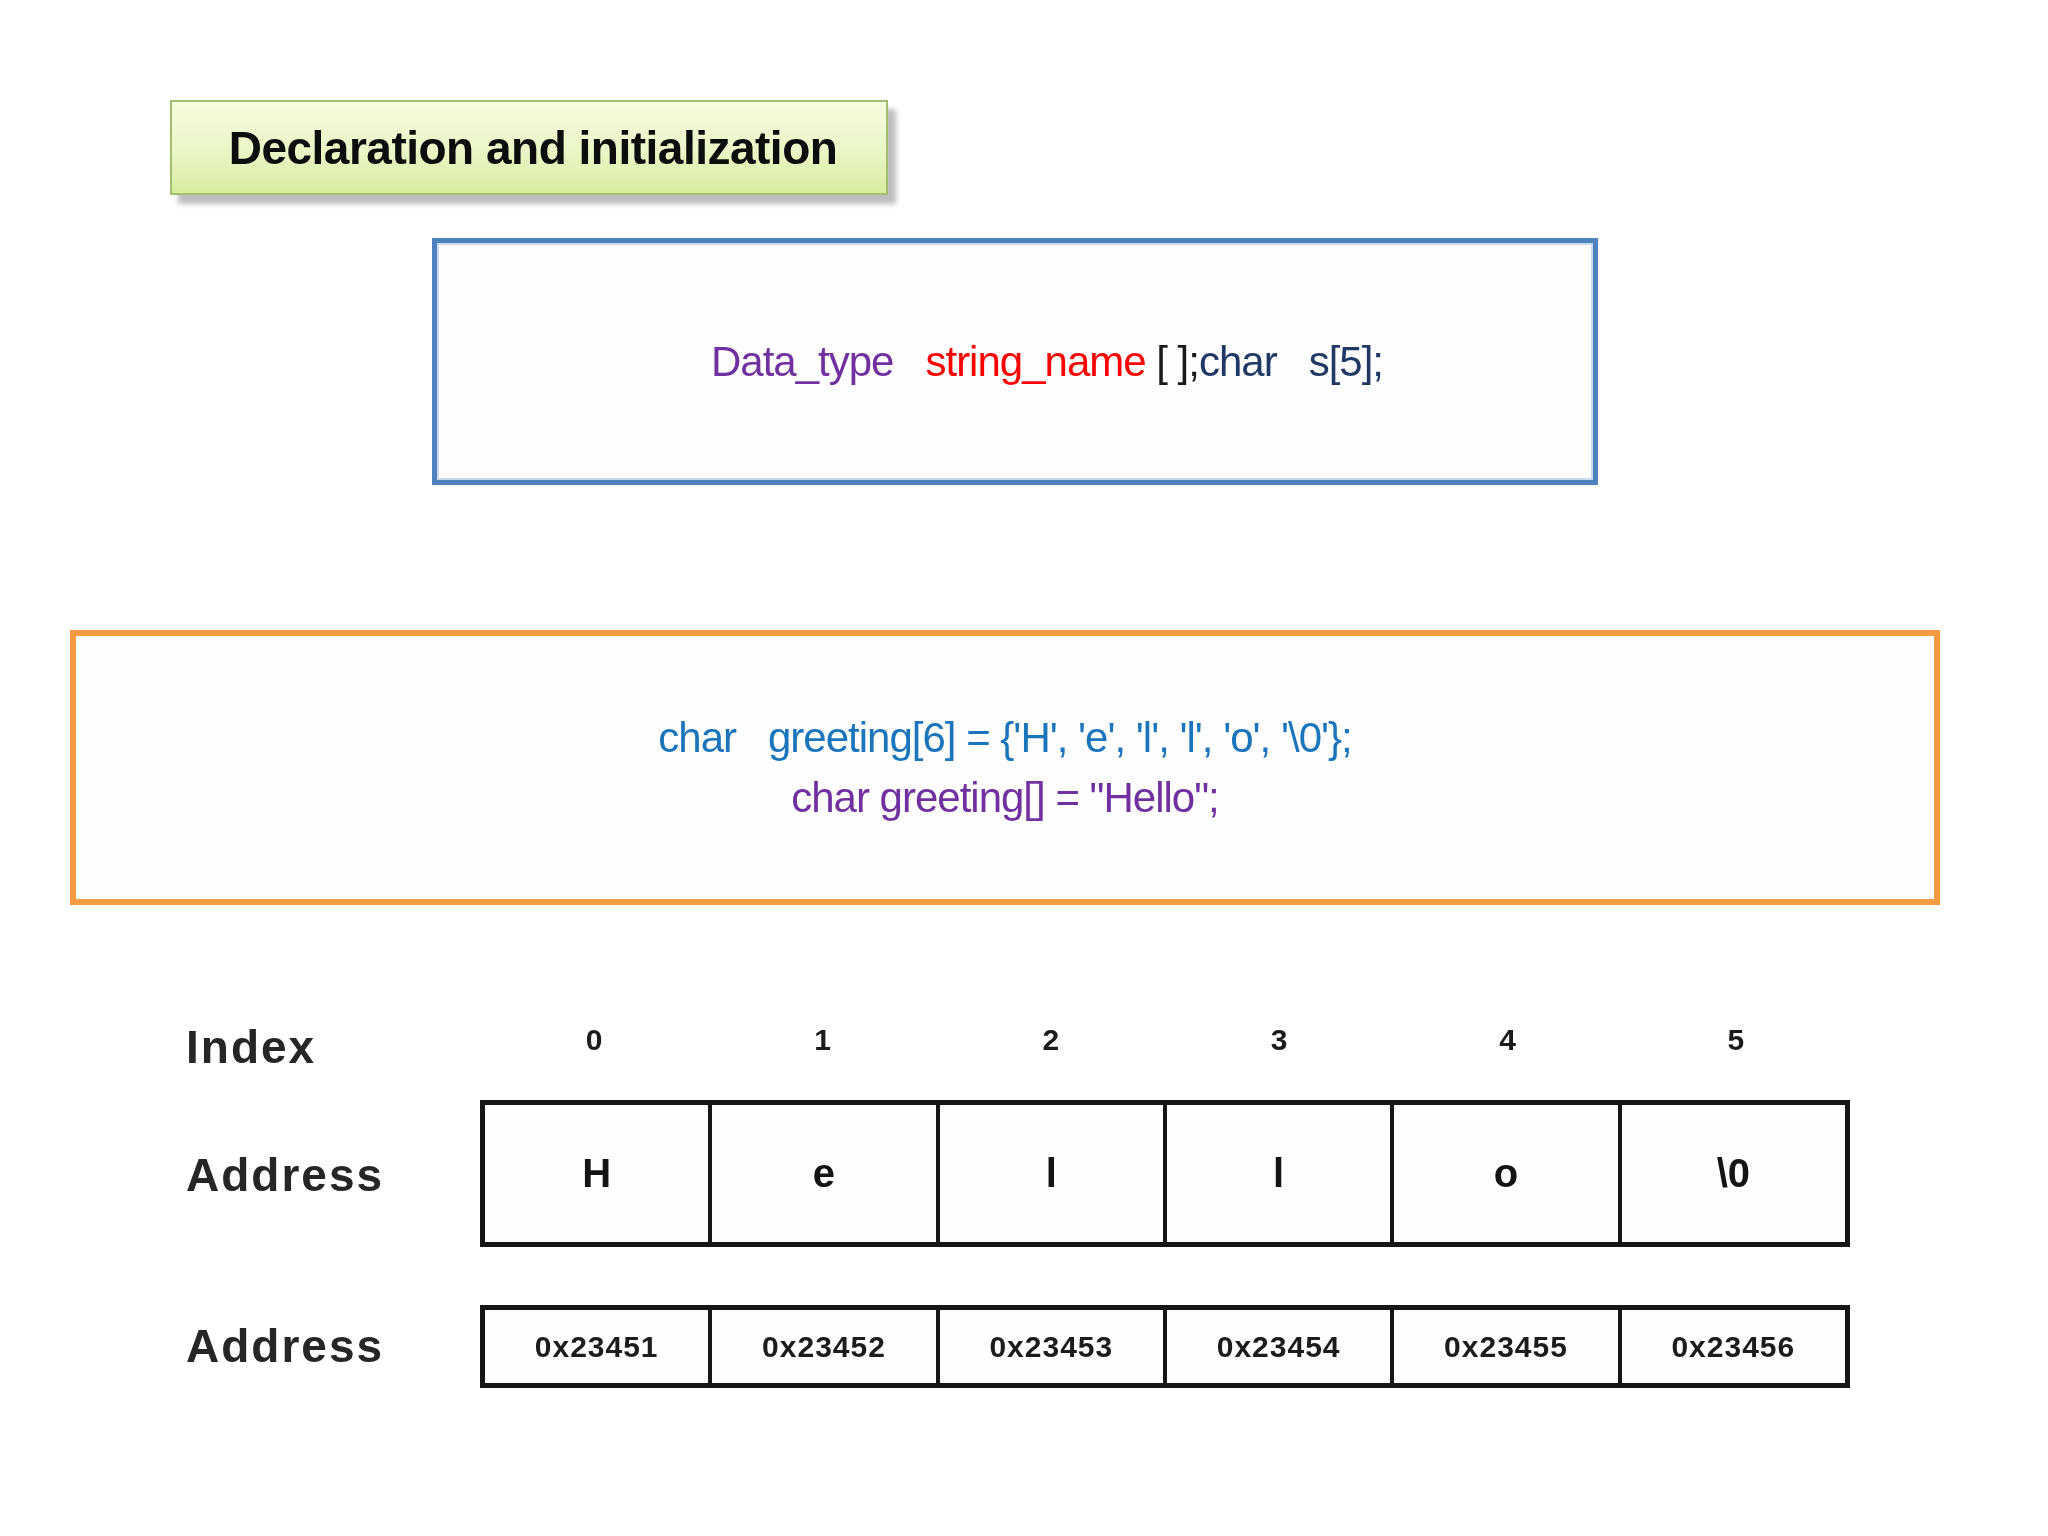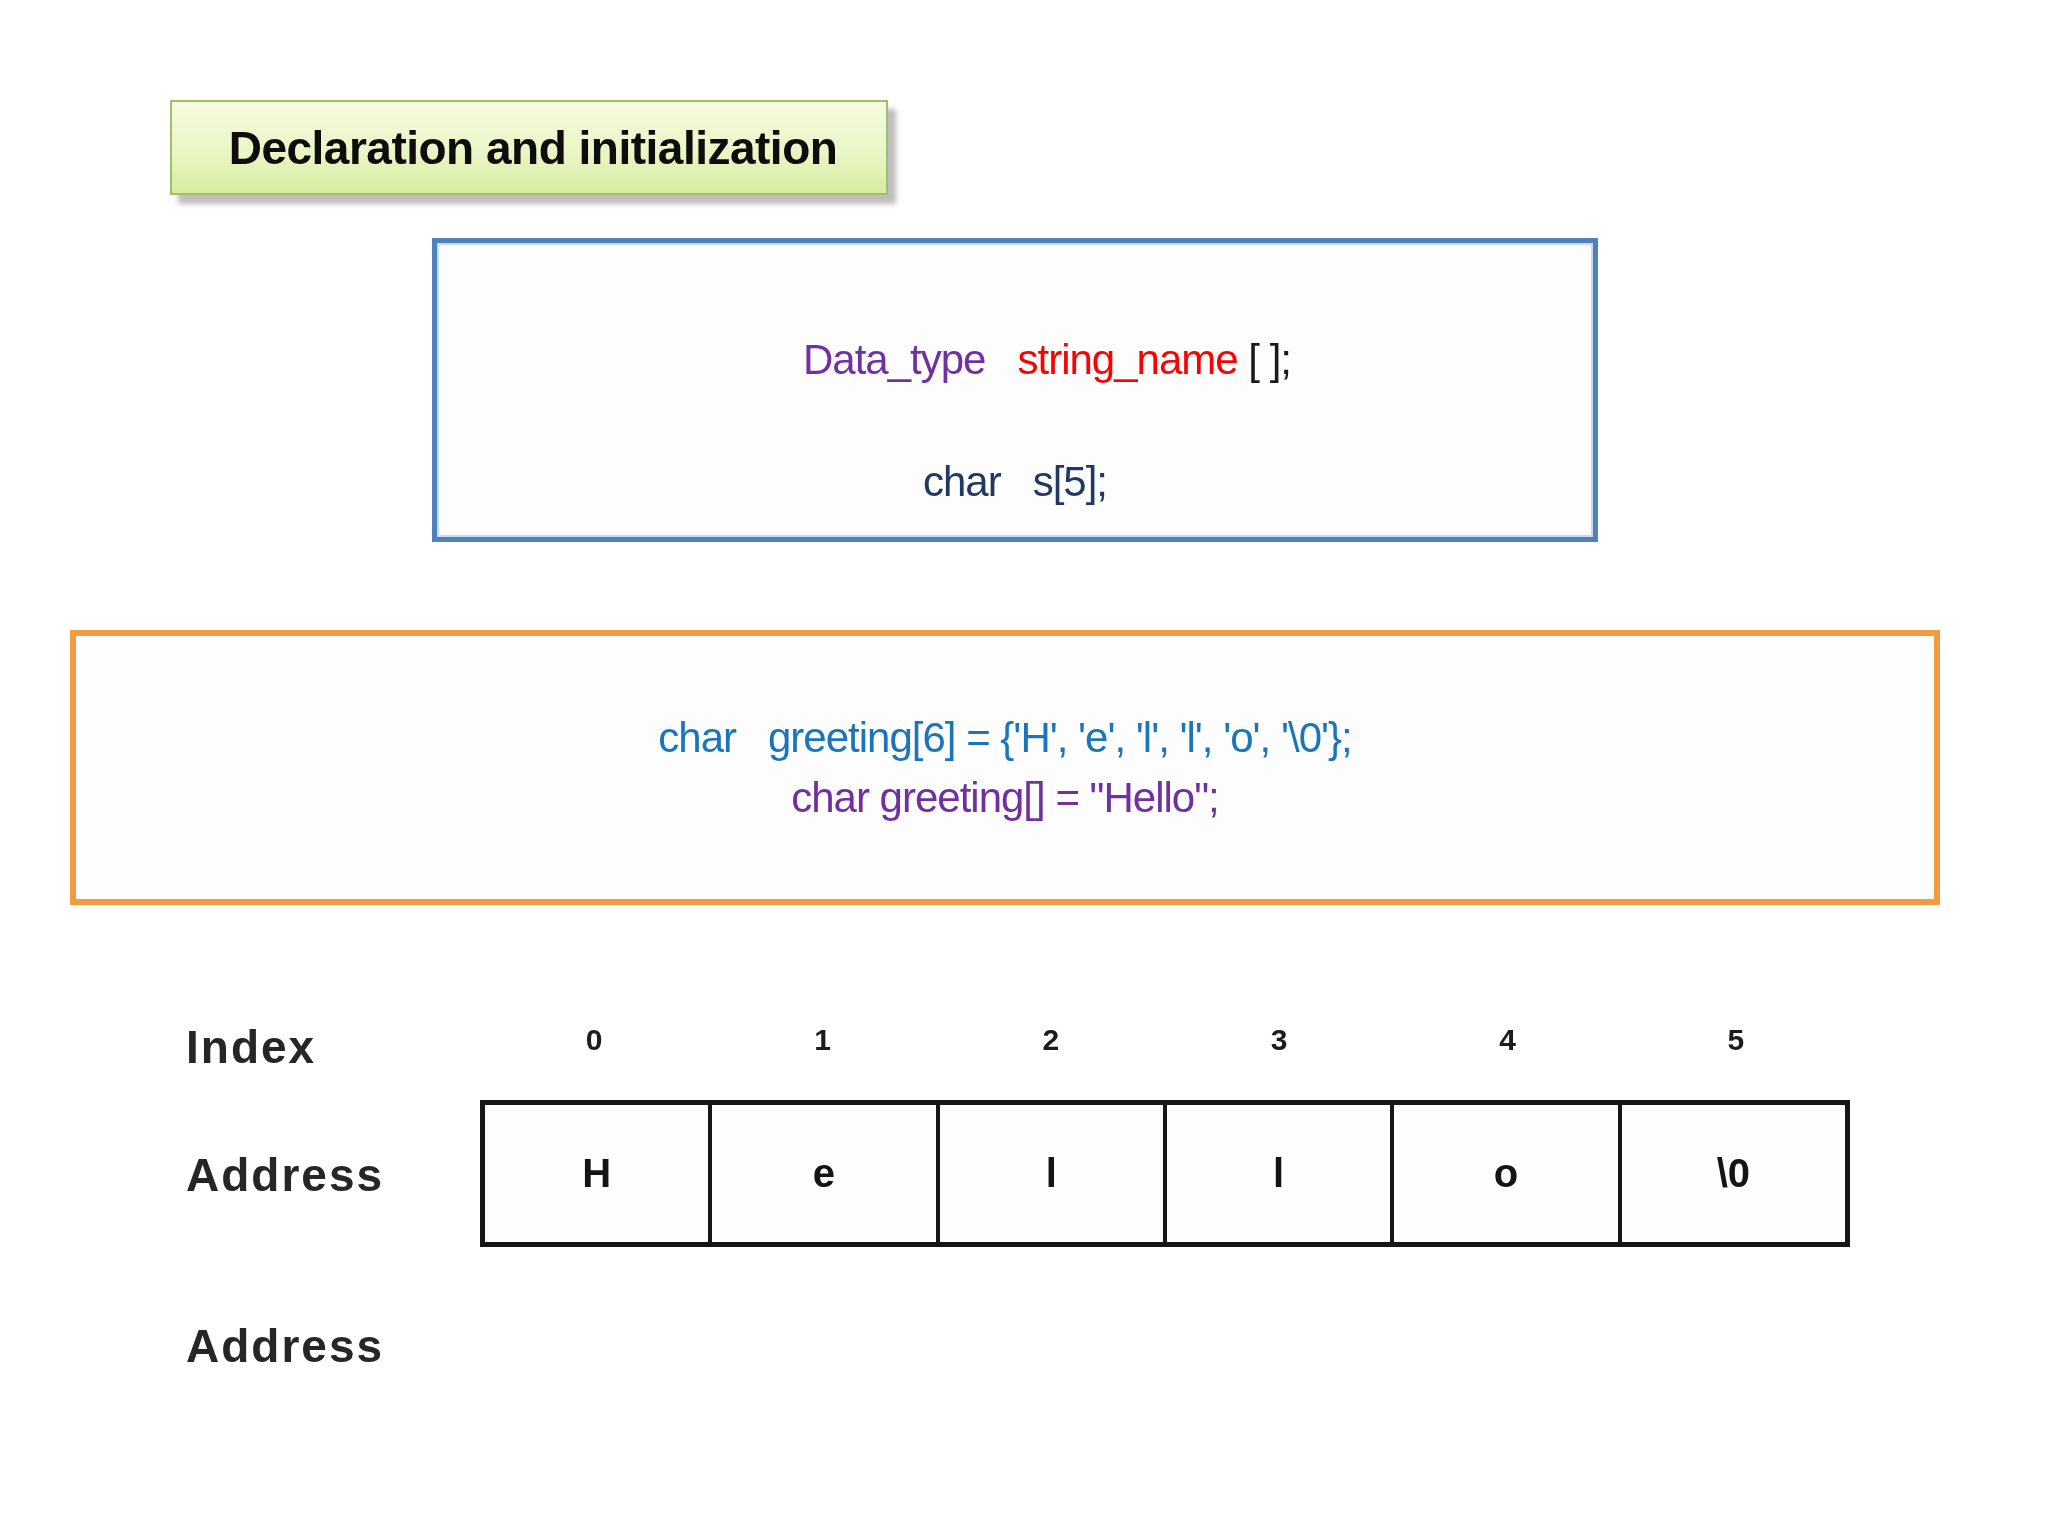--- a/index.html
+++ b/index.html
@@ -14,25 +14,25 @@
     border:2px solid #a2bd6e;
     box-shadow:8px 9px 5px rgba(110,110,110,0.45);
     display:flex;align-items:center;justify-content:center;
     box-sizing:border-box;
   }
   .title-box .title-text{
     font-size:46px;font-weight:700;color:#0d0d0d;letter-spacing:-0.5px;white-space:pre;margin-left:8px;
   }
   
   .decl-box{
-    position:absolute;left:432px;top:238px;width:1166px;height:304px;
+    position:absolute;left:432px;top:238px;width:1166px;height:247px;
     background:#fdfdfd;border:5px solid #4f81bd;
     box-shadow:inset 0 0 0 2px #c9d9ec;
     box-sizing:border-box;
-    display:flex;flex-direction:column;align-items:center;justify-content:center;
+    display:flex;flex-direction:row;align-items:center;justify-content:center;
   }
   .code-line{font-size:42px;line-height:61px;letter-spacing:-1px;white-space:pre;text-align:center;}
   
   .init-box{
     position:absolute;left:70px;top:630px;width:1870px;height:275px;
     background:#fdfdfd;border:6px solid #f29b40;
     box-sizing:border-box;
     display:flex;flex-direction:column;align-items:center;justify-content:center;
   }
   .init-box .code-line{line-height:60px;text-align:center;}
@@ -104,14 +104,22 @@
 
   <div class="grid" id="var-grid">
     <div class="cell">H</div>
     <div class="cell">e</div>
     <div class="cell">l</div>
     <div class="cell">l</div>
     <div class="cell">o</div>
     <div class="cell">\0</div>
   </div>
 
+  <div class="grid" id="addr-grid">
+    <div class="cell">0x23451</div>
+    <div class="cell">0x23452</div>
+    <div class="cell">0x23453</div>
+    <div class="cell">0x23454</div>
+    <div class="cell">0x23455</div>
+    <div class="cell">0x23456</div>
+  </div>
 
 </div>
 
 </body></html>

